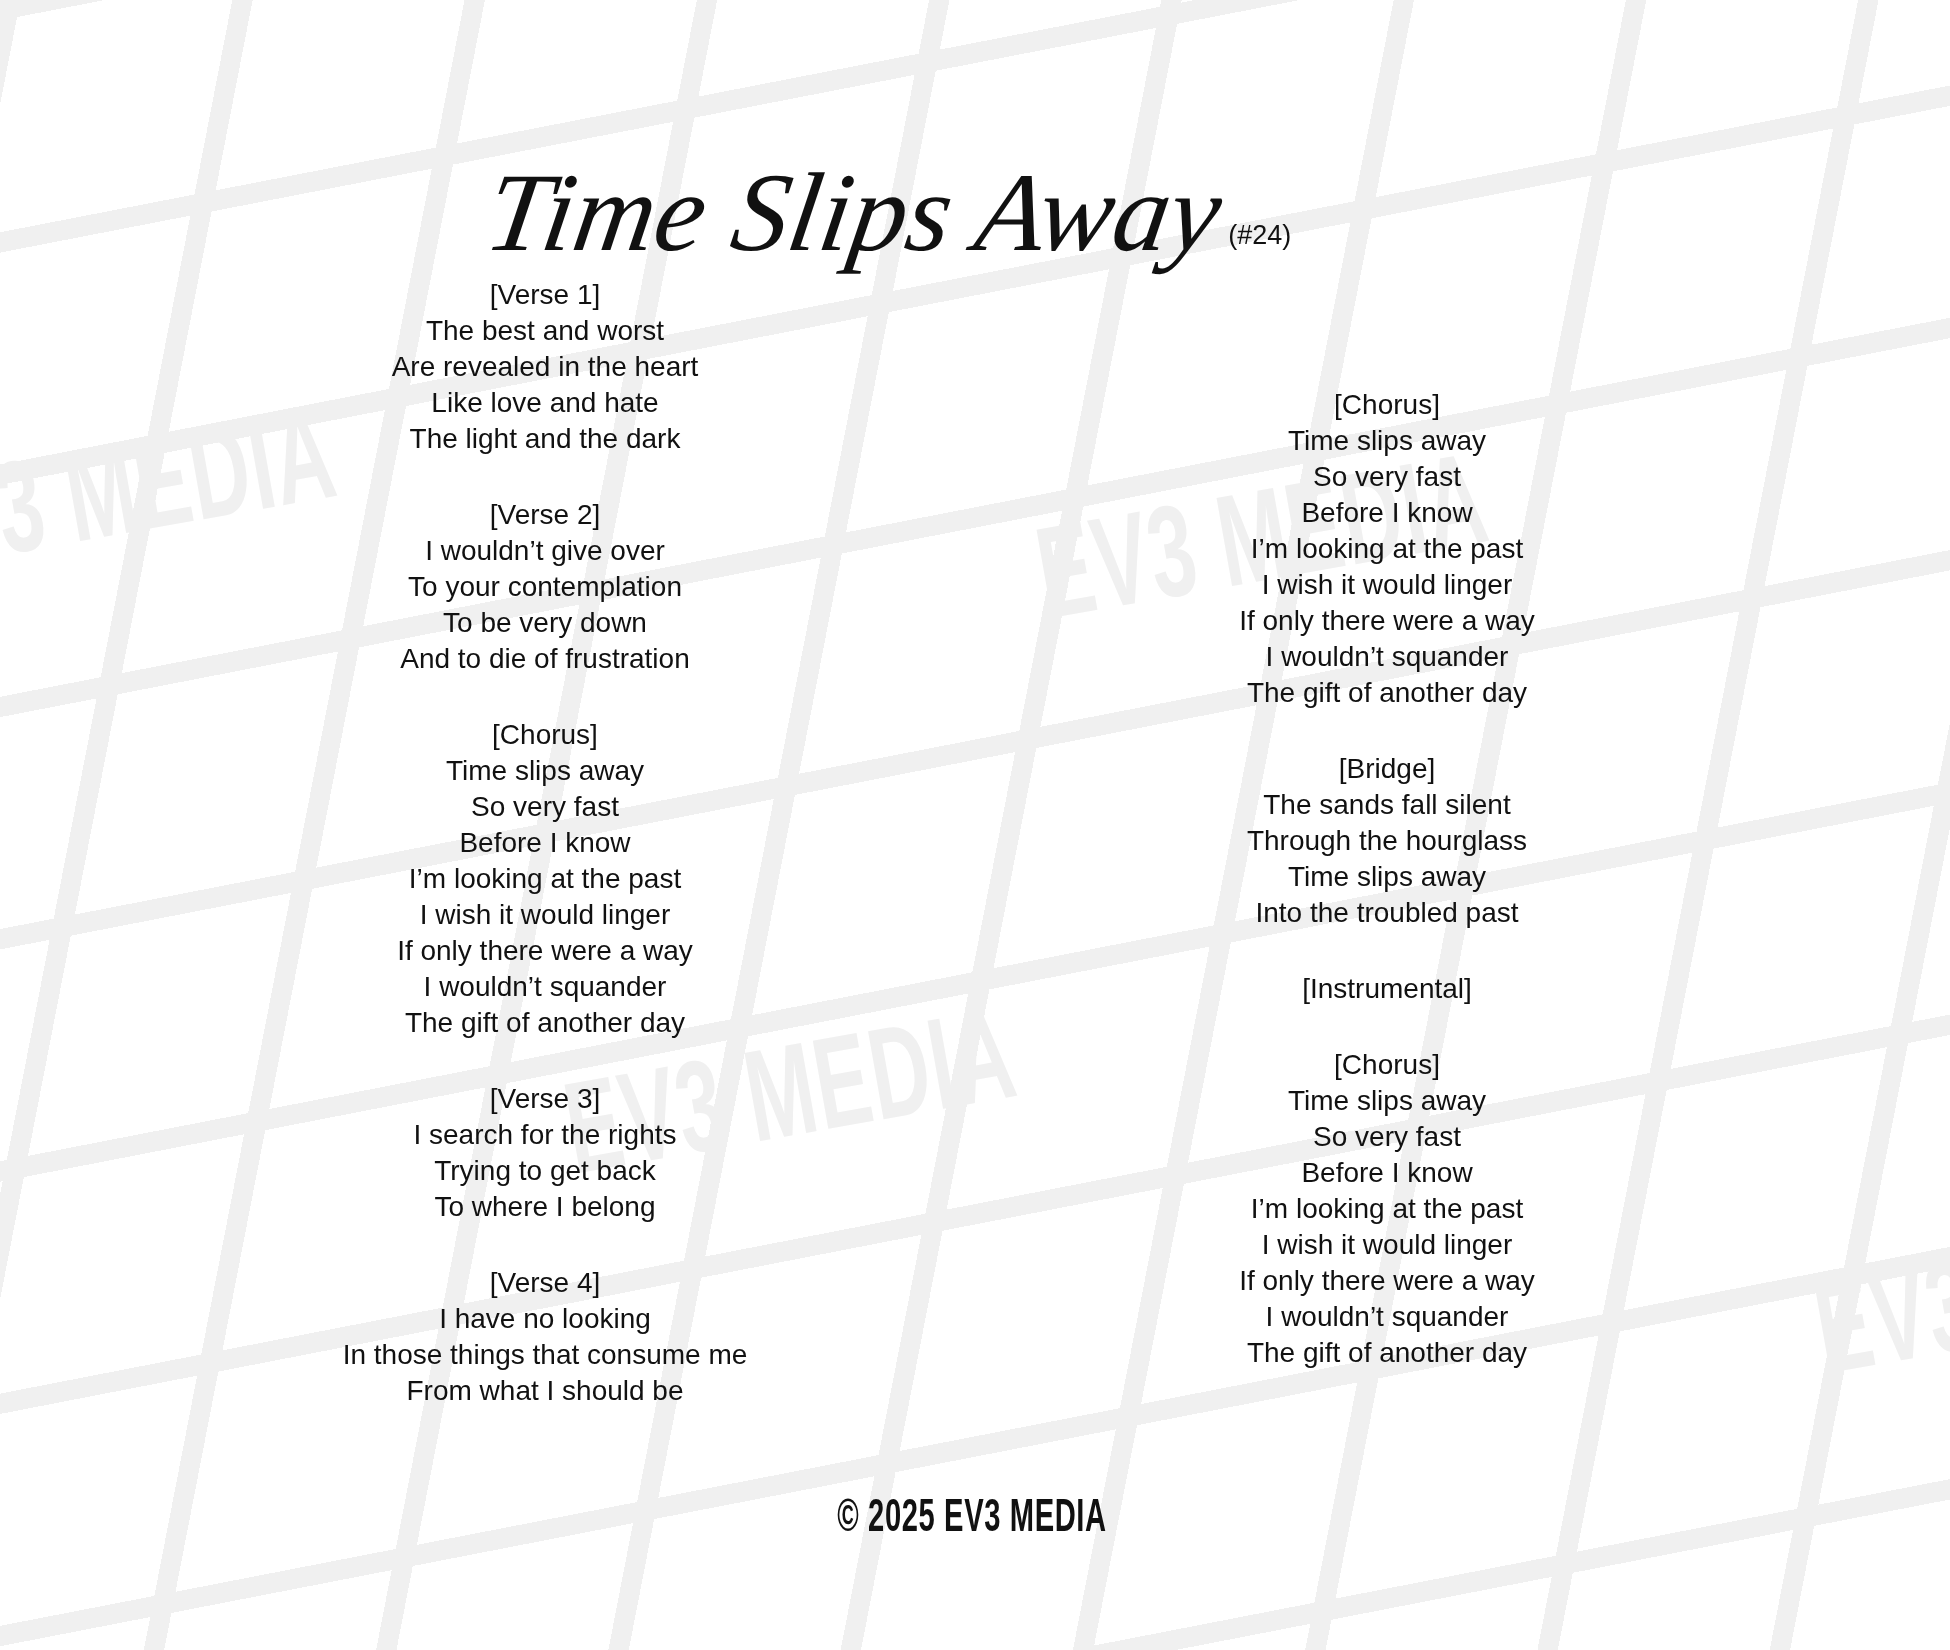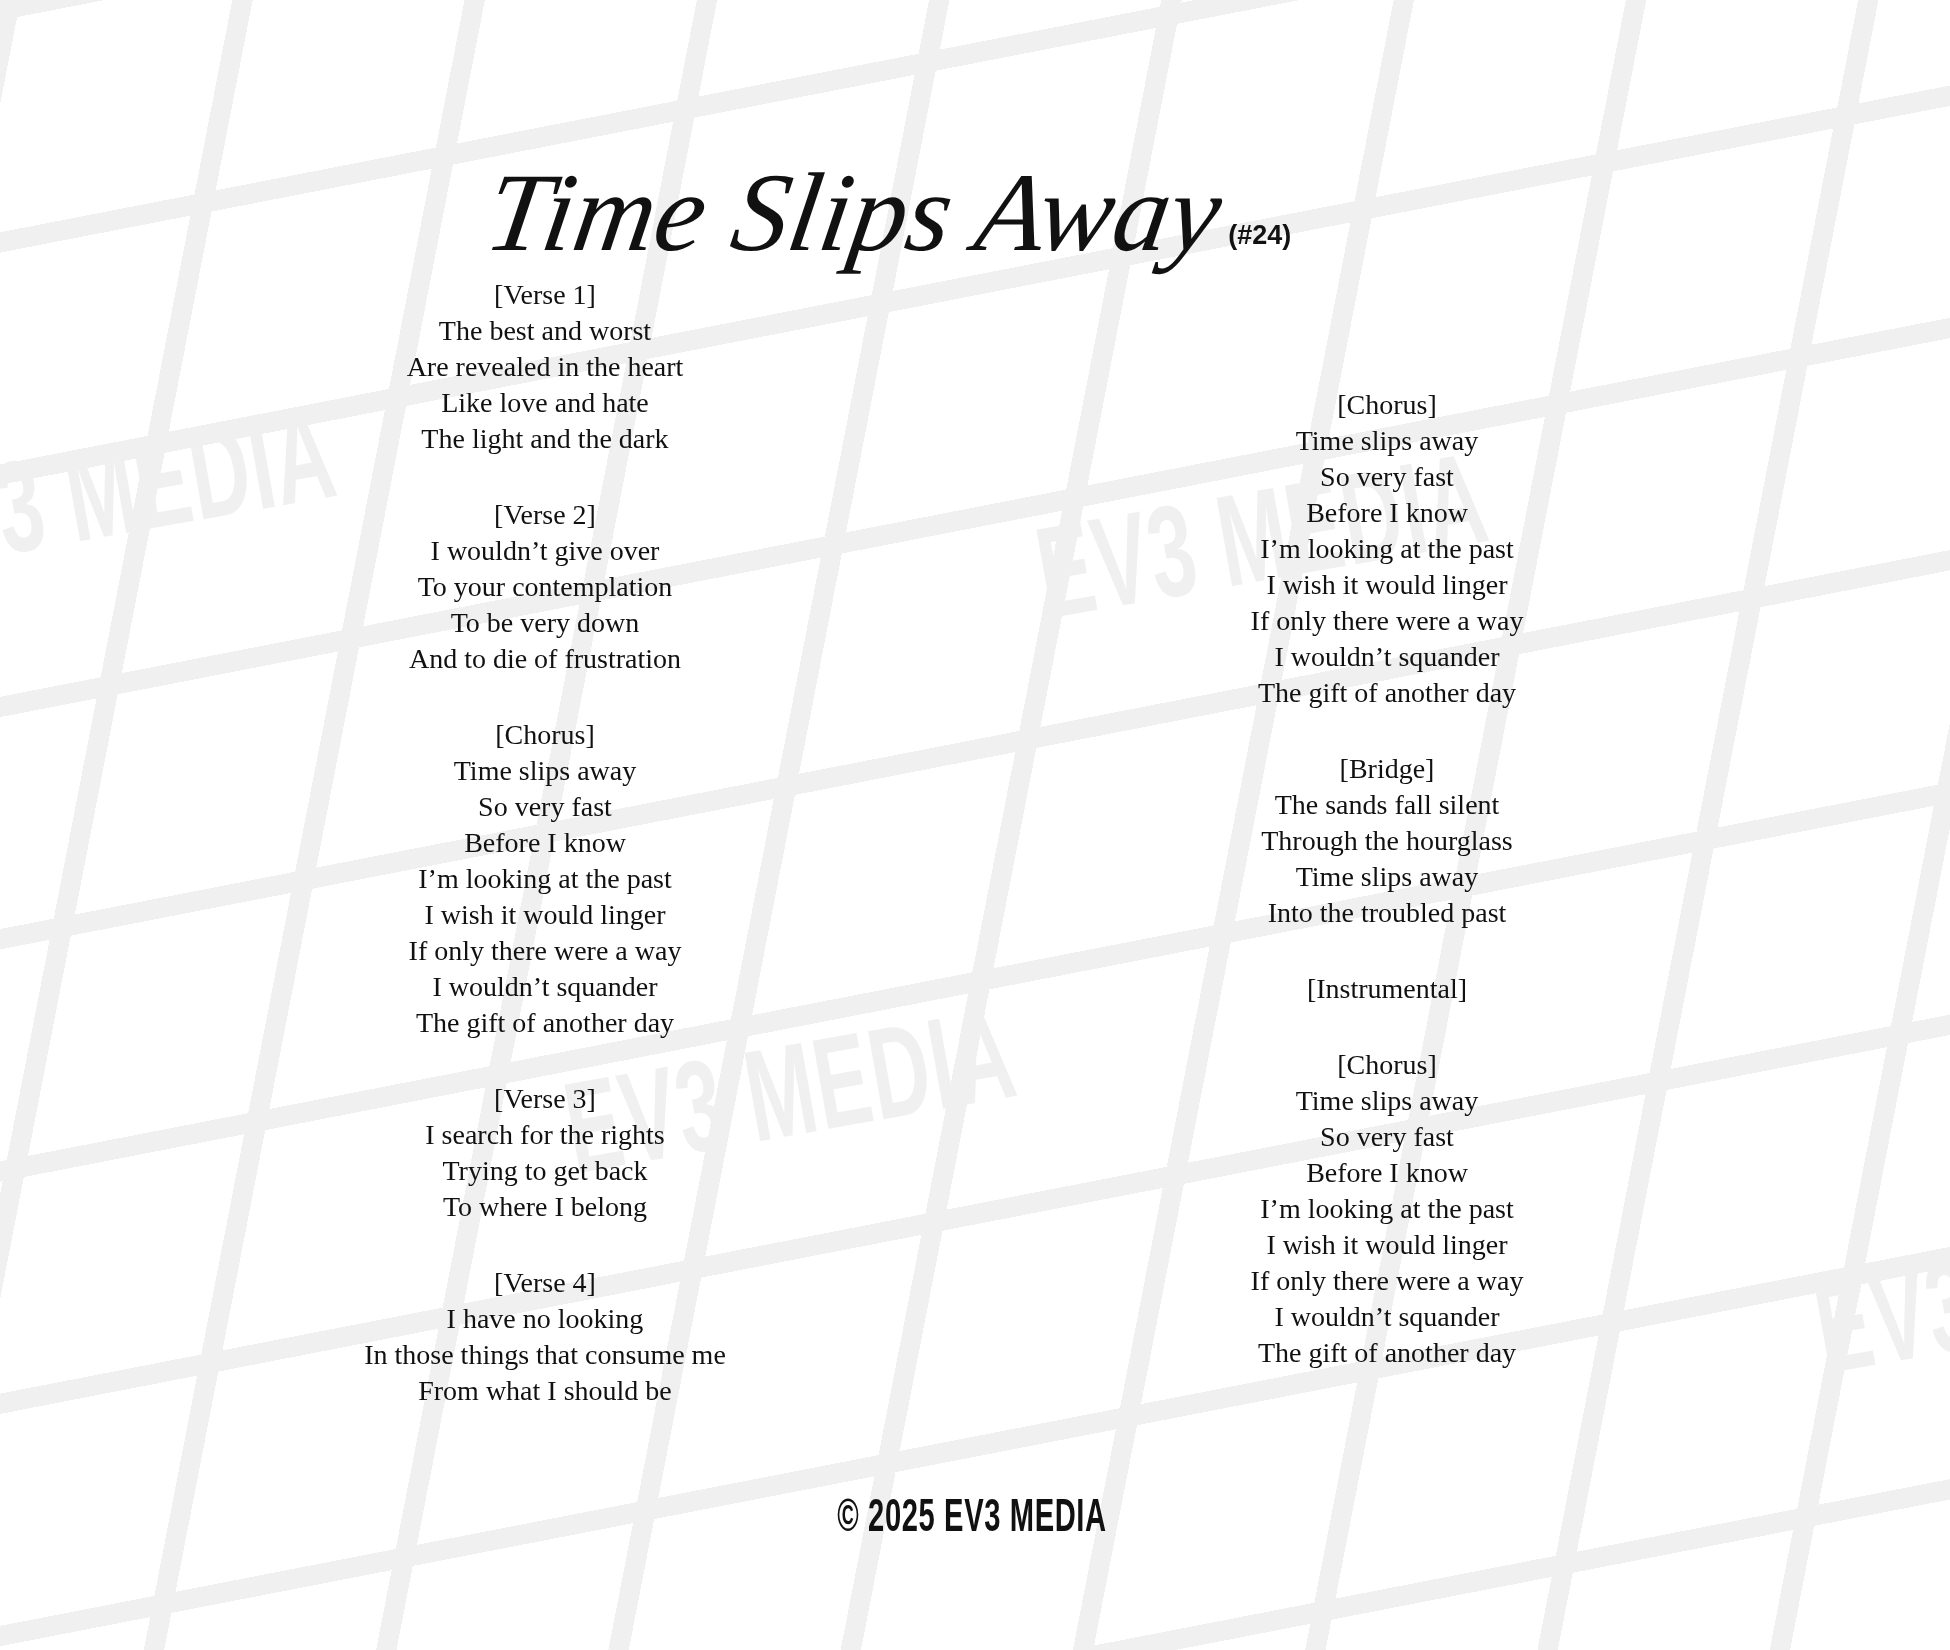--- a/index.html
+++ b/index.html
@@ -52,37 +52,36 @@
     line-height: 1.15;
     margin: 0;
     white-space: nowrap;
     transform: skewX(-9deg);
     transform-origin: left bottom;
   }
   .song-number {
     font-size: 27px;
     position: relative;
     top: -6px;
-    font-weight: bold;
   }
 
   
   .col {
     position: absolute;
     z-index: 1;
     text-align: center;
     font-size: 28px;
     line-height: 36px;
     white-space: nowrap;
     transform: translateX(-50%);
   }
   .col-left  { left: 545px;  top: 277px; }
   .col-right { left: 1387px; top: 387px; }
   .stanza { margin: 0 0 40px 0; }
-  .line { min-height: 36px; font-family: Liberation Serif, serif; }
+  .line { min-height: 36px; }
 
   
   .footer {
     position: absolute;
     left: 972px; top: 1487px;
     z-index: 1;
     font-weight: bold;
     font-size: 47px;
     letter-spacing: 1px;
     white-space: nowrap;

